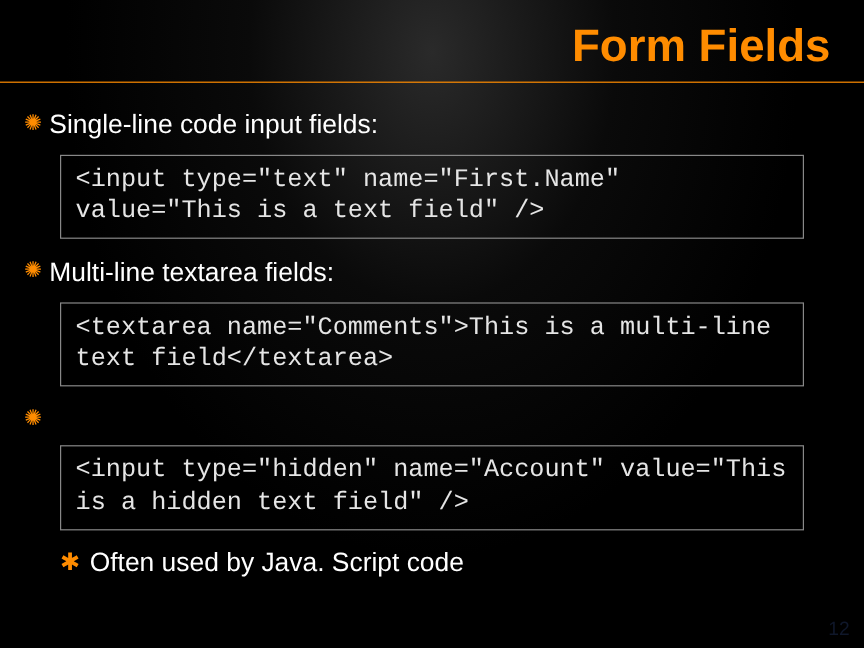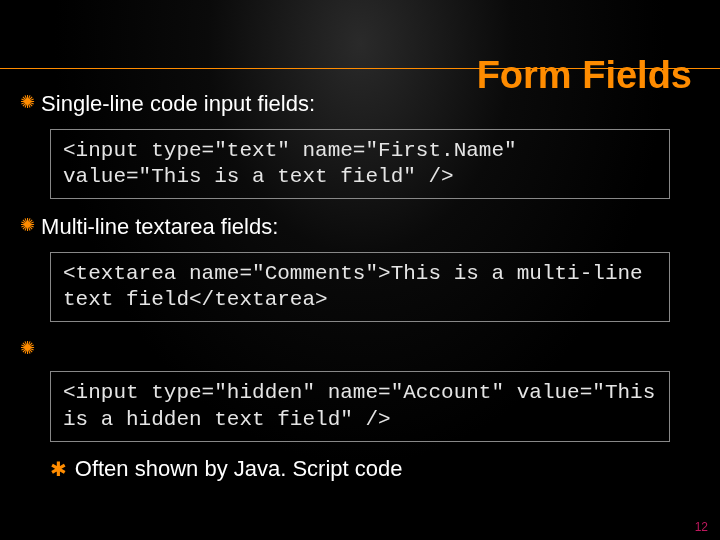--- a/index.html
+++ b/index.html
@@ -13,21 +13,20 @@
     position: relative;
     overflow: hidden;
   }
   .title {
     position: absolute;
     top: 18px;
     right: 28px;
     color: #ff8c00;
     font-size: 38px;
     font-weight: 600;
-    margin-top: 36px;
   }
   .title-underline {
     position: absolute;
     top: 68px;
     left: 0;
     right: 0;
     height: 1px;
     background: #ff8c00;
   }
   .content {
@@ -76,22 +75,22 @@
     line-height: 1.3;
   }
   .sub-bullet-text {
     font-size: 22px;
     color: #fff;
   }
   .page-num {
     position: absolute;
     bottom: 6px;
     right: 12px;
-    font-size: 12px;
-    color: #be185d;
+    font-size: 16px;
+    color: #0f172a;
   }
 </style>
 </head>
 <body>
 
 <div class="title">Form Fields</div>
 <div class="title-underline"></div>
 
 <div class="content">
 
@@ -107,18 +106,18 @@
   </div>
   <div class="codebox">&lt;textarea name="Comments"&gt;This is a multi-line text field&lt;/textarea&gt;</div>
 
   <div class="bullet">
     <span class="bullet-icon">✺</span>
   </div>
   <div class="codebox">&lt;input type="hidden" name="Account" value="This is a hidden text field" /&gt;</div>
 
   <div class="sub-bullet">
     <span class="sub-bullet-icon">✱</span>
-    <span class="sub-bullet-text">Often shown by Java. Script code</span>
+    <span class="sub-bullet-text">Often used by Java. Script code</span>
   </div>
 
 </div>
 
 <div class="page-num">12</div>
 
 </body></html>

